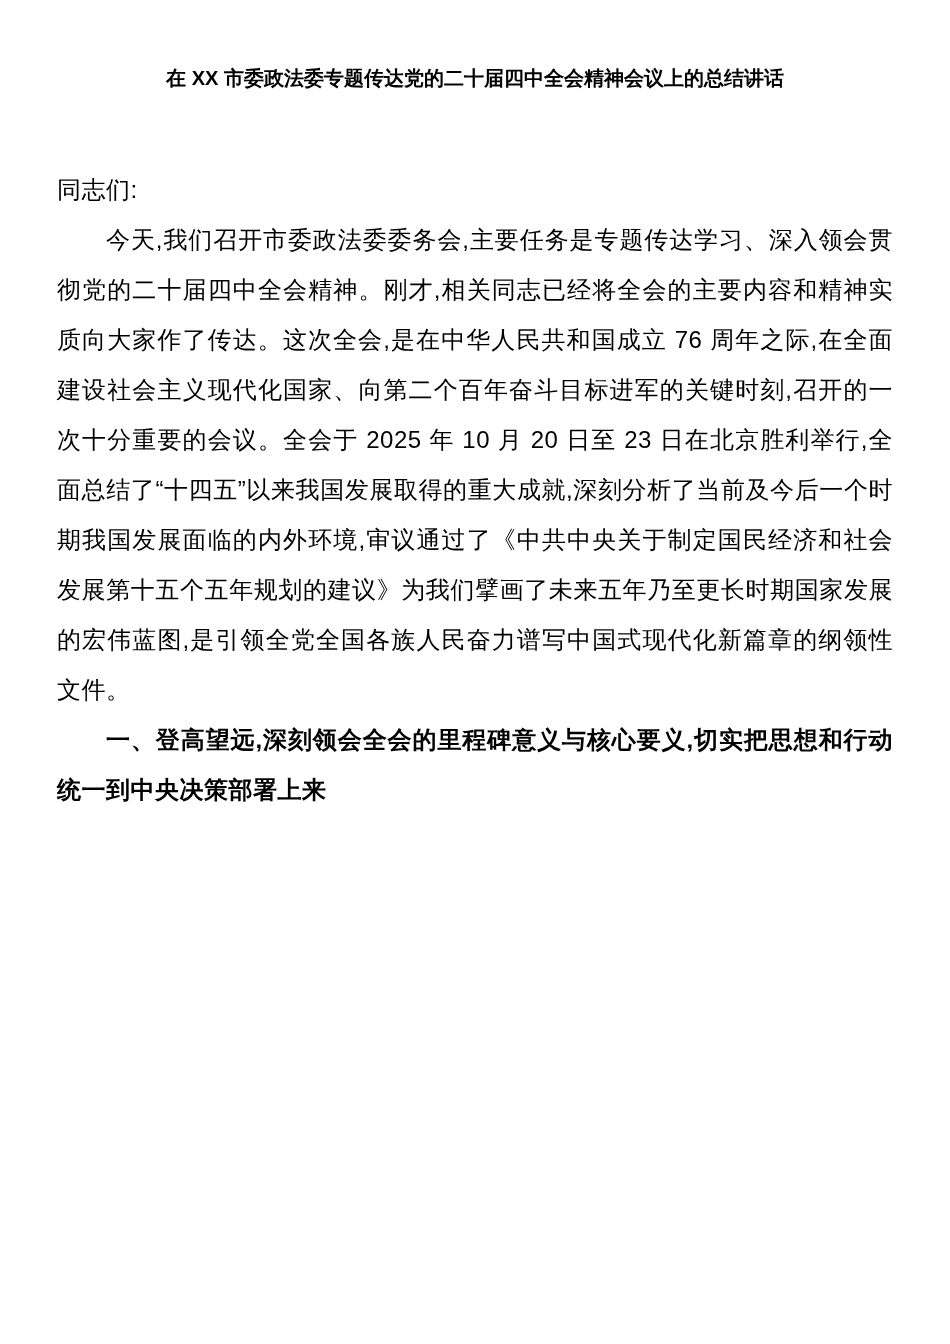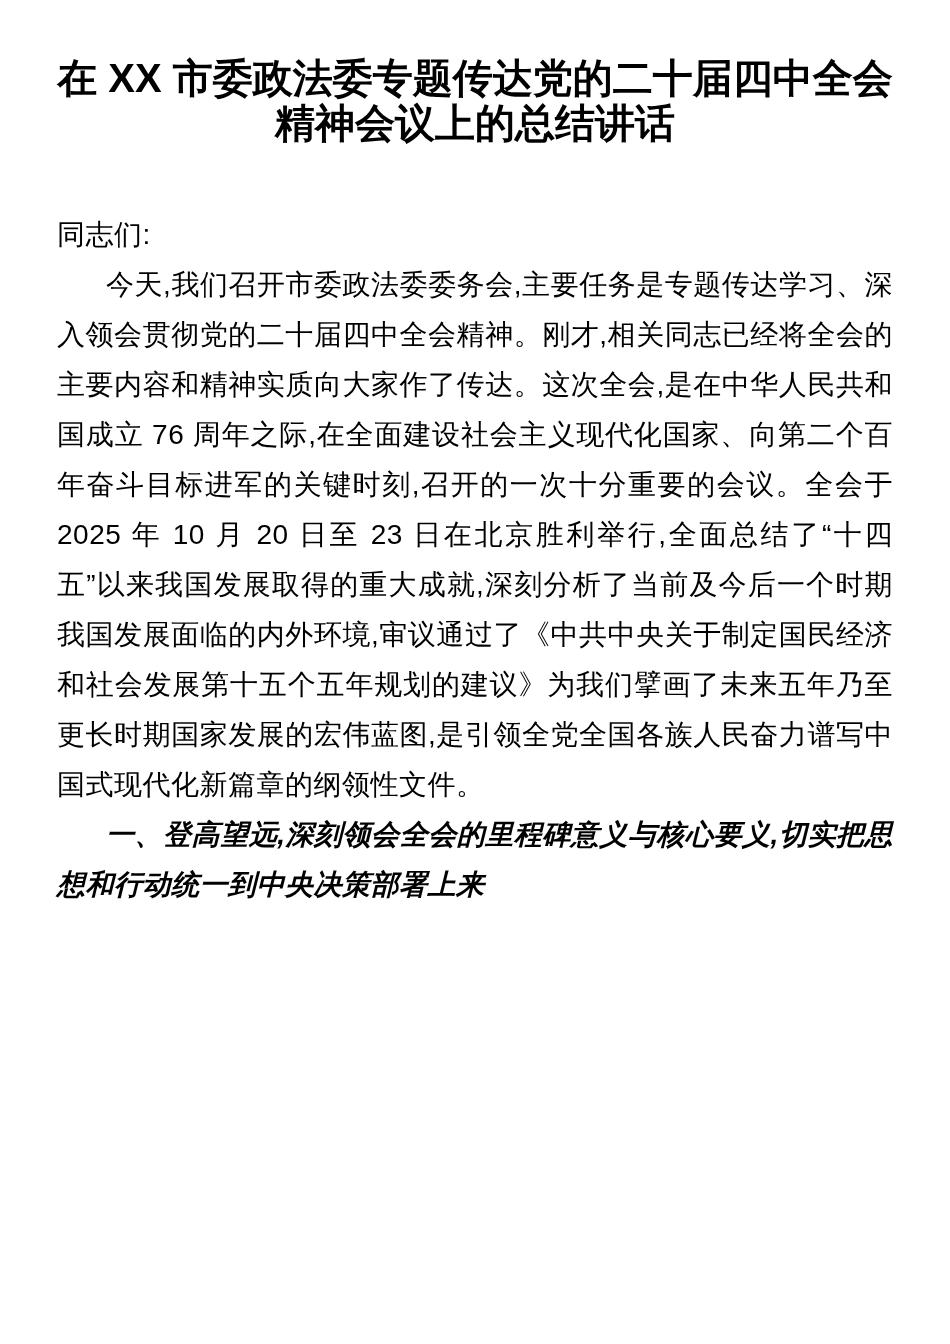--- a/index.html
+++ b/index.html
@@ -13,43 +13,42 @@
     height: 1344px;
     margin: 0 auto;
     background: #ffffff;
     color: #000000;
     font-family: "Liberation Sans", "DejaVu Sans", sans-serif;
     box-sizing: border-box;
     padding: 56px 57px 0 57px;
     overflow: hidden;
   }
   .title {
-    font-size: 40px;
+    font-size: 20px;
     font-weight: bold;
     text-align: center;
     line-height: 45px;
     margin: 0 0 64px 0;
   }
   .para {
-    font-size: 28px;
+    font-size: 24px;
     line-height: 50px;
     letter-spacing: 0.5px;
     text-align: justify;
     text-justify: inter-character;
     margin: 0;
     text-indent: 49px;
     word-break: normal;
     overflow-wrap: break-word;
   }
   .salutation {
     text-indent: 0;
   }
   .heading {
     font-weight: bold;
-    font-style: italic;
   }
 </style>
 </head>
 <body>
 
 <div class="page">
   <h1 class="title">在 XX 市委政法委专题传达党的二十届四中全会精神会议上的总结讲话</h1>
 
   <p class="para salutation">同志们:</p>
 

